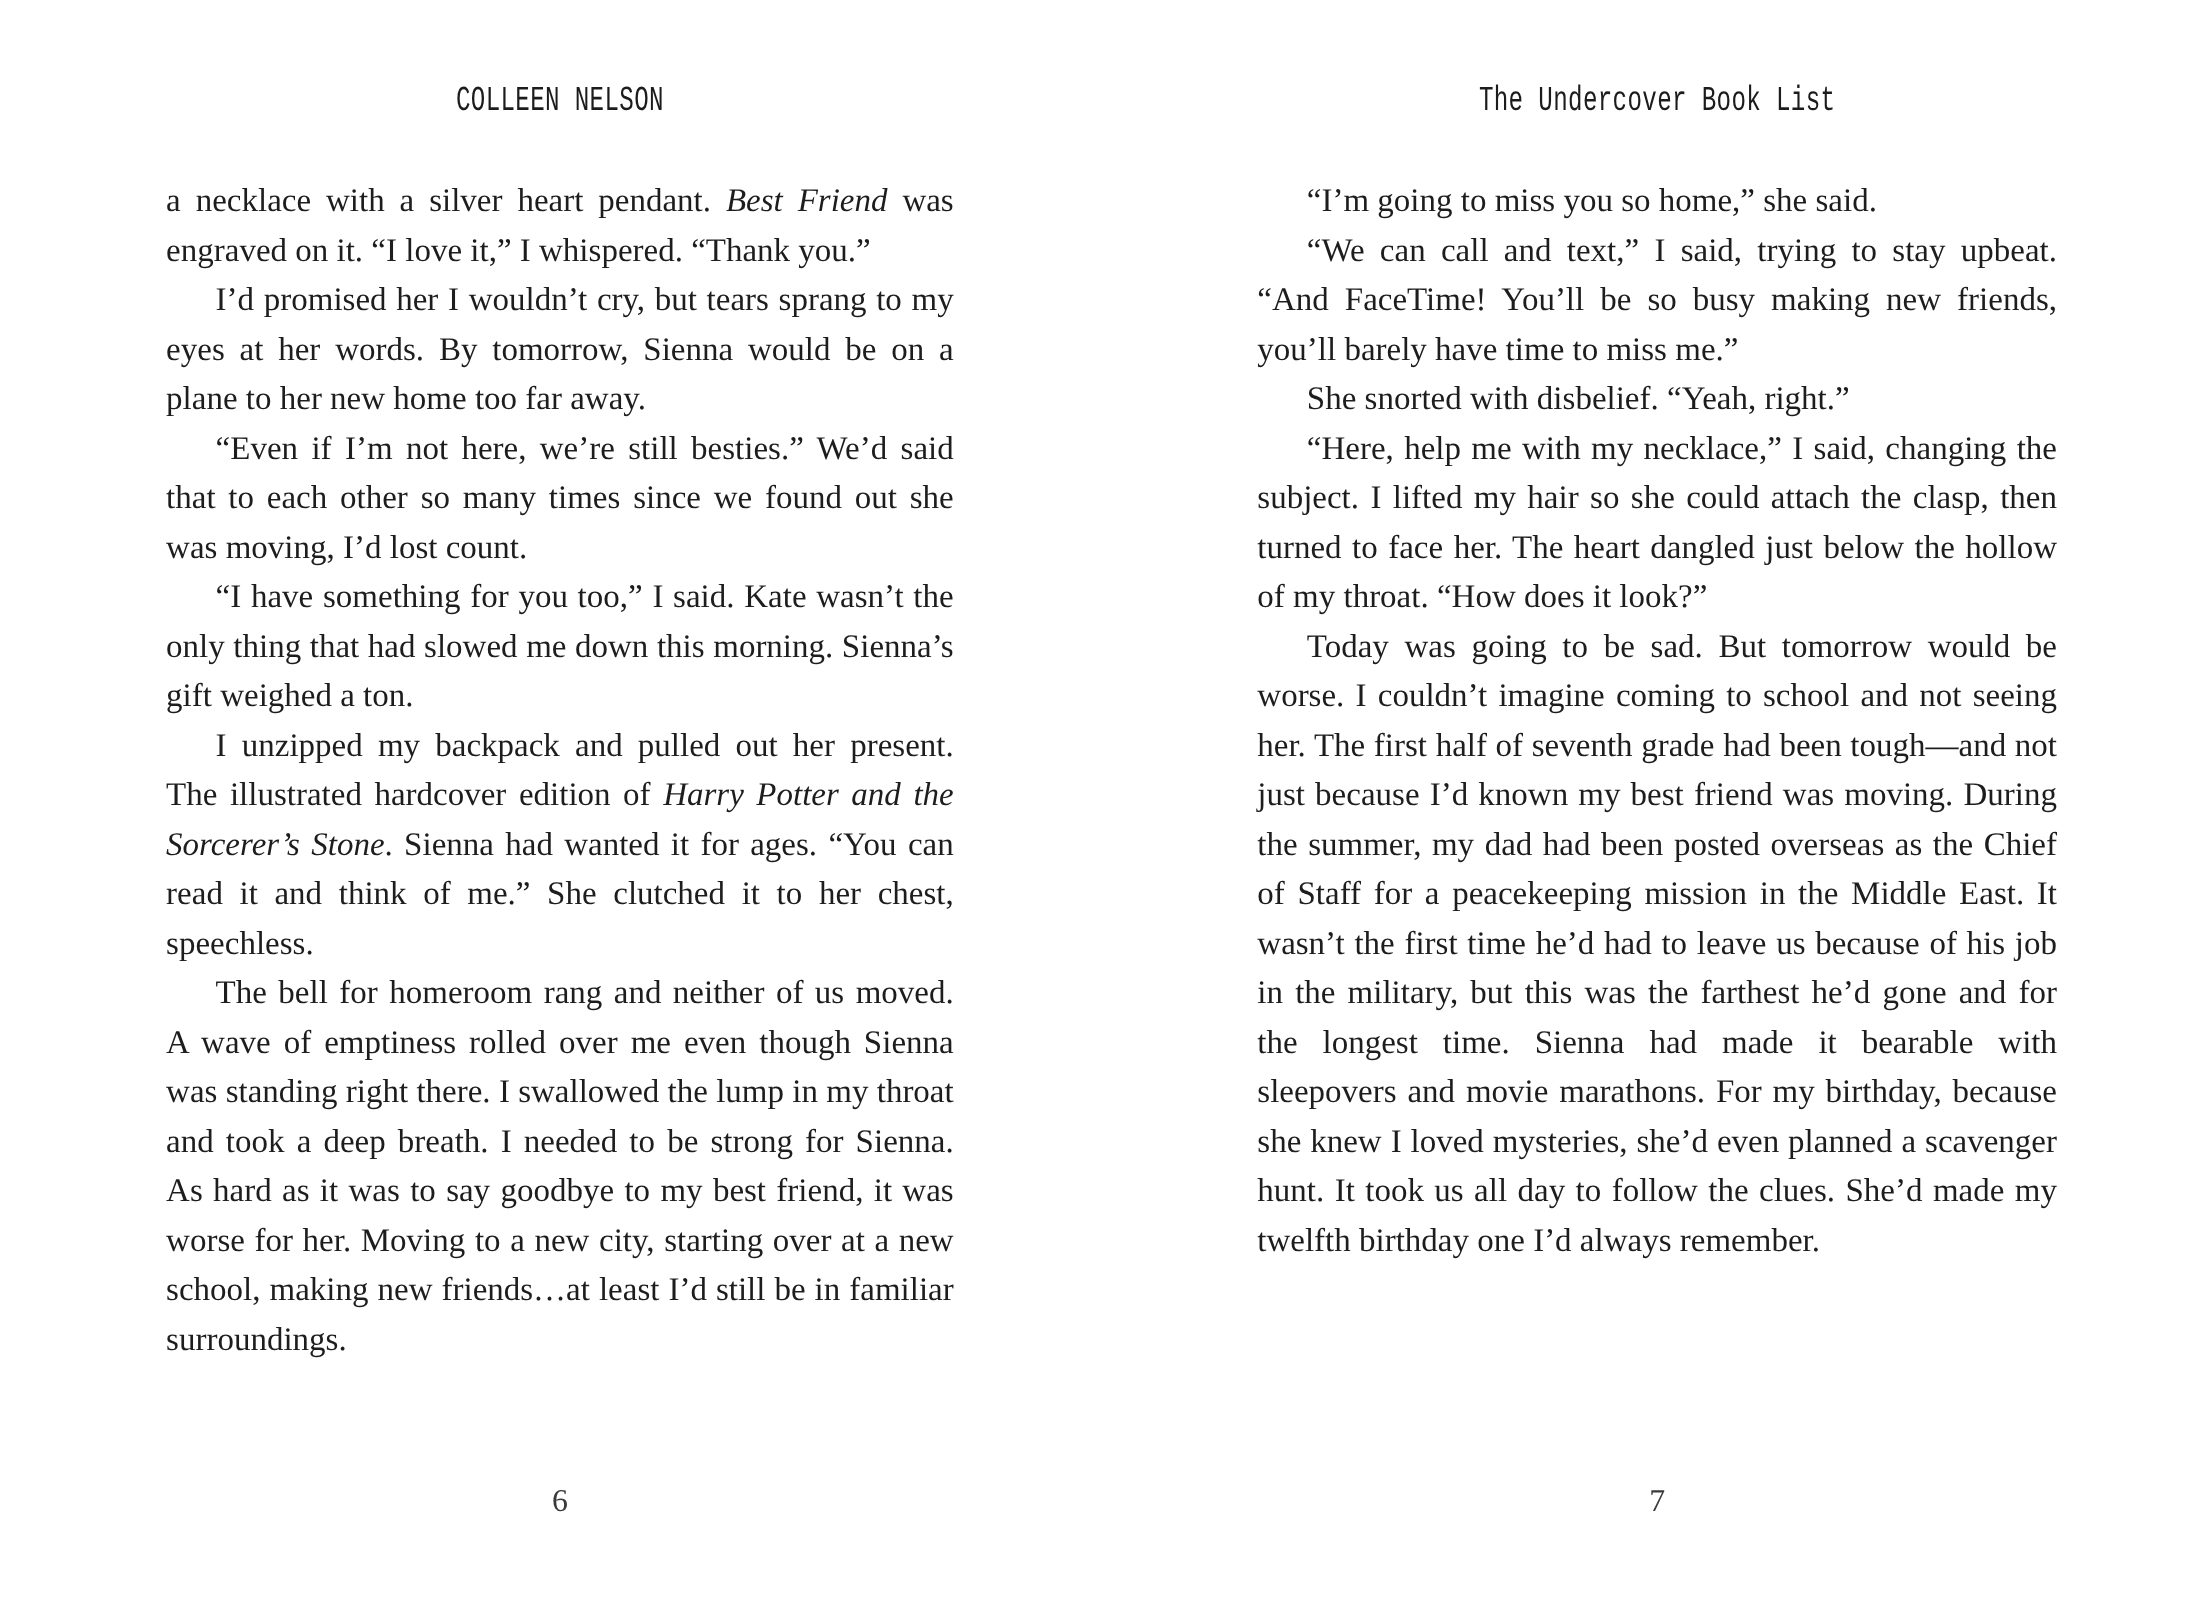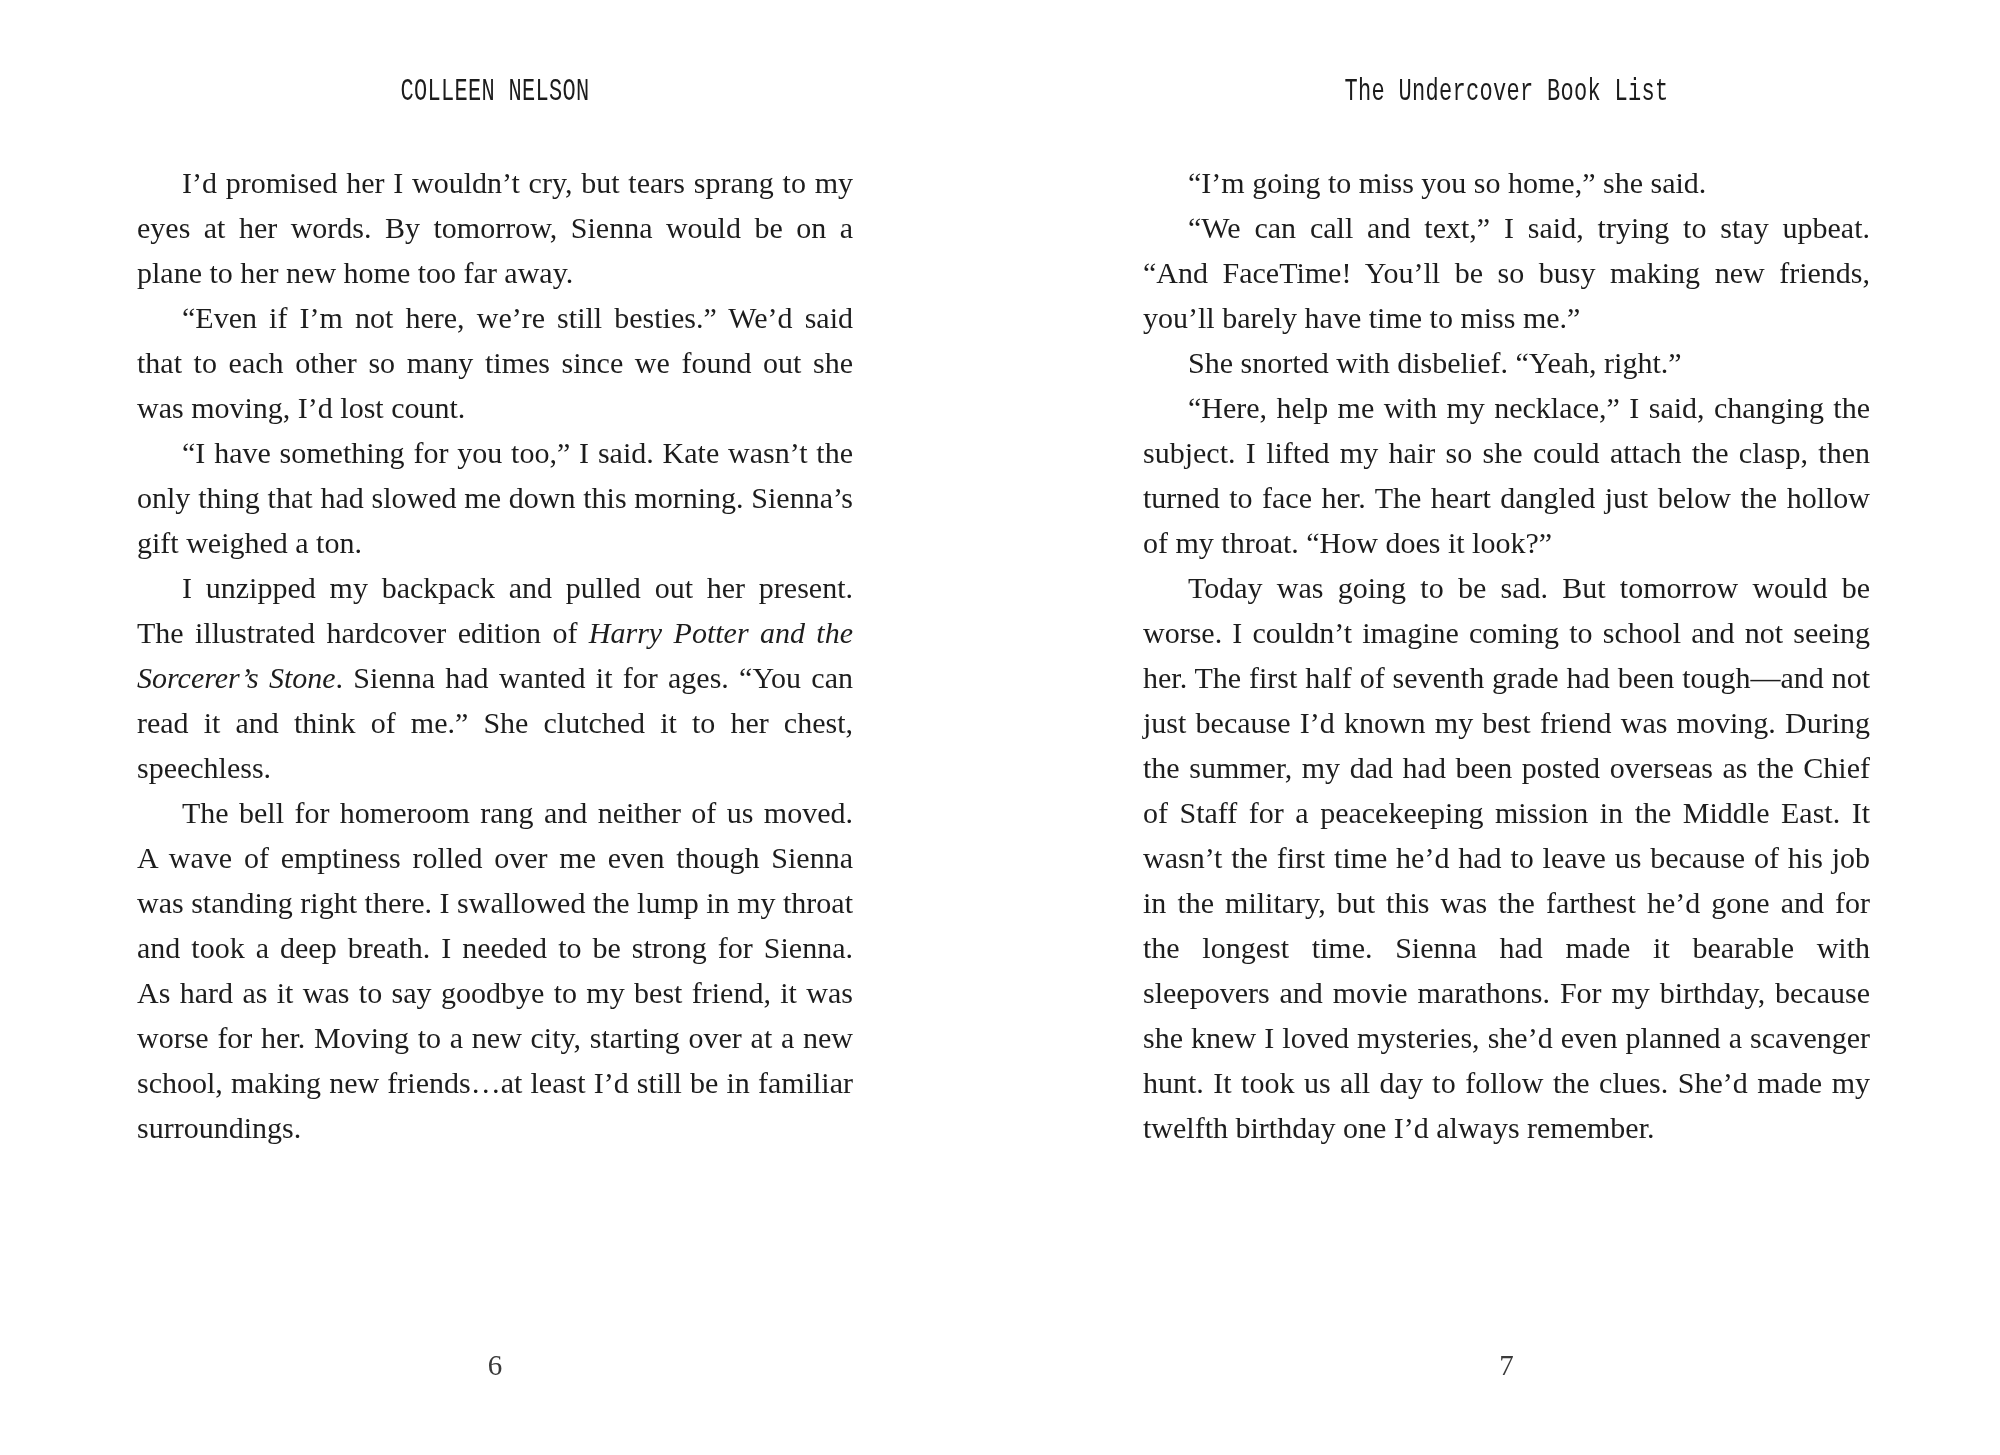--- a/index.html
+++ b/index.html
@@ -13,21 +13,21 @@
     height: 1455px;
     overflow: hidden;
     font-family: "Liberation Serif", "DejaVu Serif", serif;
     color: #1d1d1d;
   }
   .page {
     position: absolute;
     top: 0;
     height: 1455px;
   }
-  #page-left  { left: 137px; width: 716px; text-decoration: underline; }
+  #page-left  { left: 151px; width: 716px; text-decoration: underline; }
   #page-right { left: 1143px; width: 727px; }
 
   .running-header {
     position: absolute;
     top: 74px;
     left: 0;
     width: 100%;
     text-align: center;
     font-family: "Liberation Mono", "DejaVu Sans Mono", monospace;
     font-size: 22px;
@@ -63,20 +63,21 @@
     font-size: 29px;
     color: #3a3a3a;
   }
 </style>
 </head>
 <body>
 
 <div class="page" id="page-left">
   <div class="running-header">COLLEEN NELSON</div>
   <div class="page-text">
+      <p class="para"><span>a necklace with a silver heart pendant. </span><em>Best Friend</em><span> was engraved on it. “I love it,” I whispered. “Thank you.”</span></p>
       <p class="para indent"><span>I’d promised her I wouldn’t cry, but tears sprang to my eyes at her words. By tomorrow, Sienna would be on a plane to her new home too far away.</span></p>
       <p class="para indent"><span>“Even if I’m not here, we’re still besties.” We’d said that to each other so many times since we found out she was moving, I’d lost count.</span></p>
       <p class="para indent"><span>“I have something for you too,” I said. Kate wasn’t the only thing that had slowed me down this morning. Sienna’s gift weighed a ton.</span></p>
       <p class="para indent"><span>I unzipped my backpack and pulled out her present. The illustrated hardcover edition of </span><em>Harry Potter and the Sorcerer’s Stone</em><span>. Sienna had wanted it for ages. “You can read it and think of me.” She clutched it to her chest, speechless.</span></p>
       <p class="para indent"><span>The bell for homeroom rang and neither of us moved. A wave of emptiness rolled over me even though Sienna was standing right there. I swallowed the lump in my throat and took a deep breath. I needed to be strong for Sienna. As hard as it was to say goodbye to my best friend, it was worse for her. Moving to a new city, starting over at a new school, making new friends…at least I’d still be in familiar surroundings.</span></p>
     </div>
   <div class="folio">6</div>
 </div>
 
 <div class="page" id="page-right">

